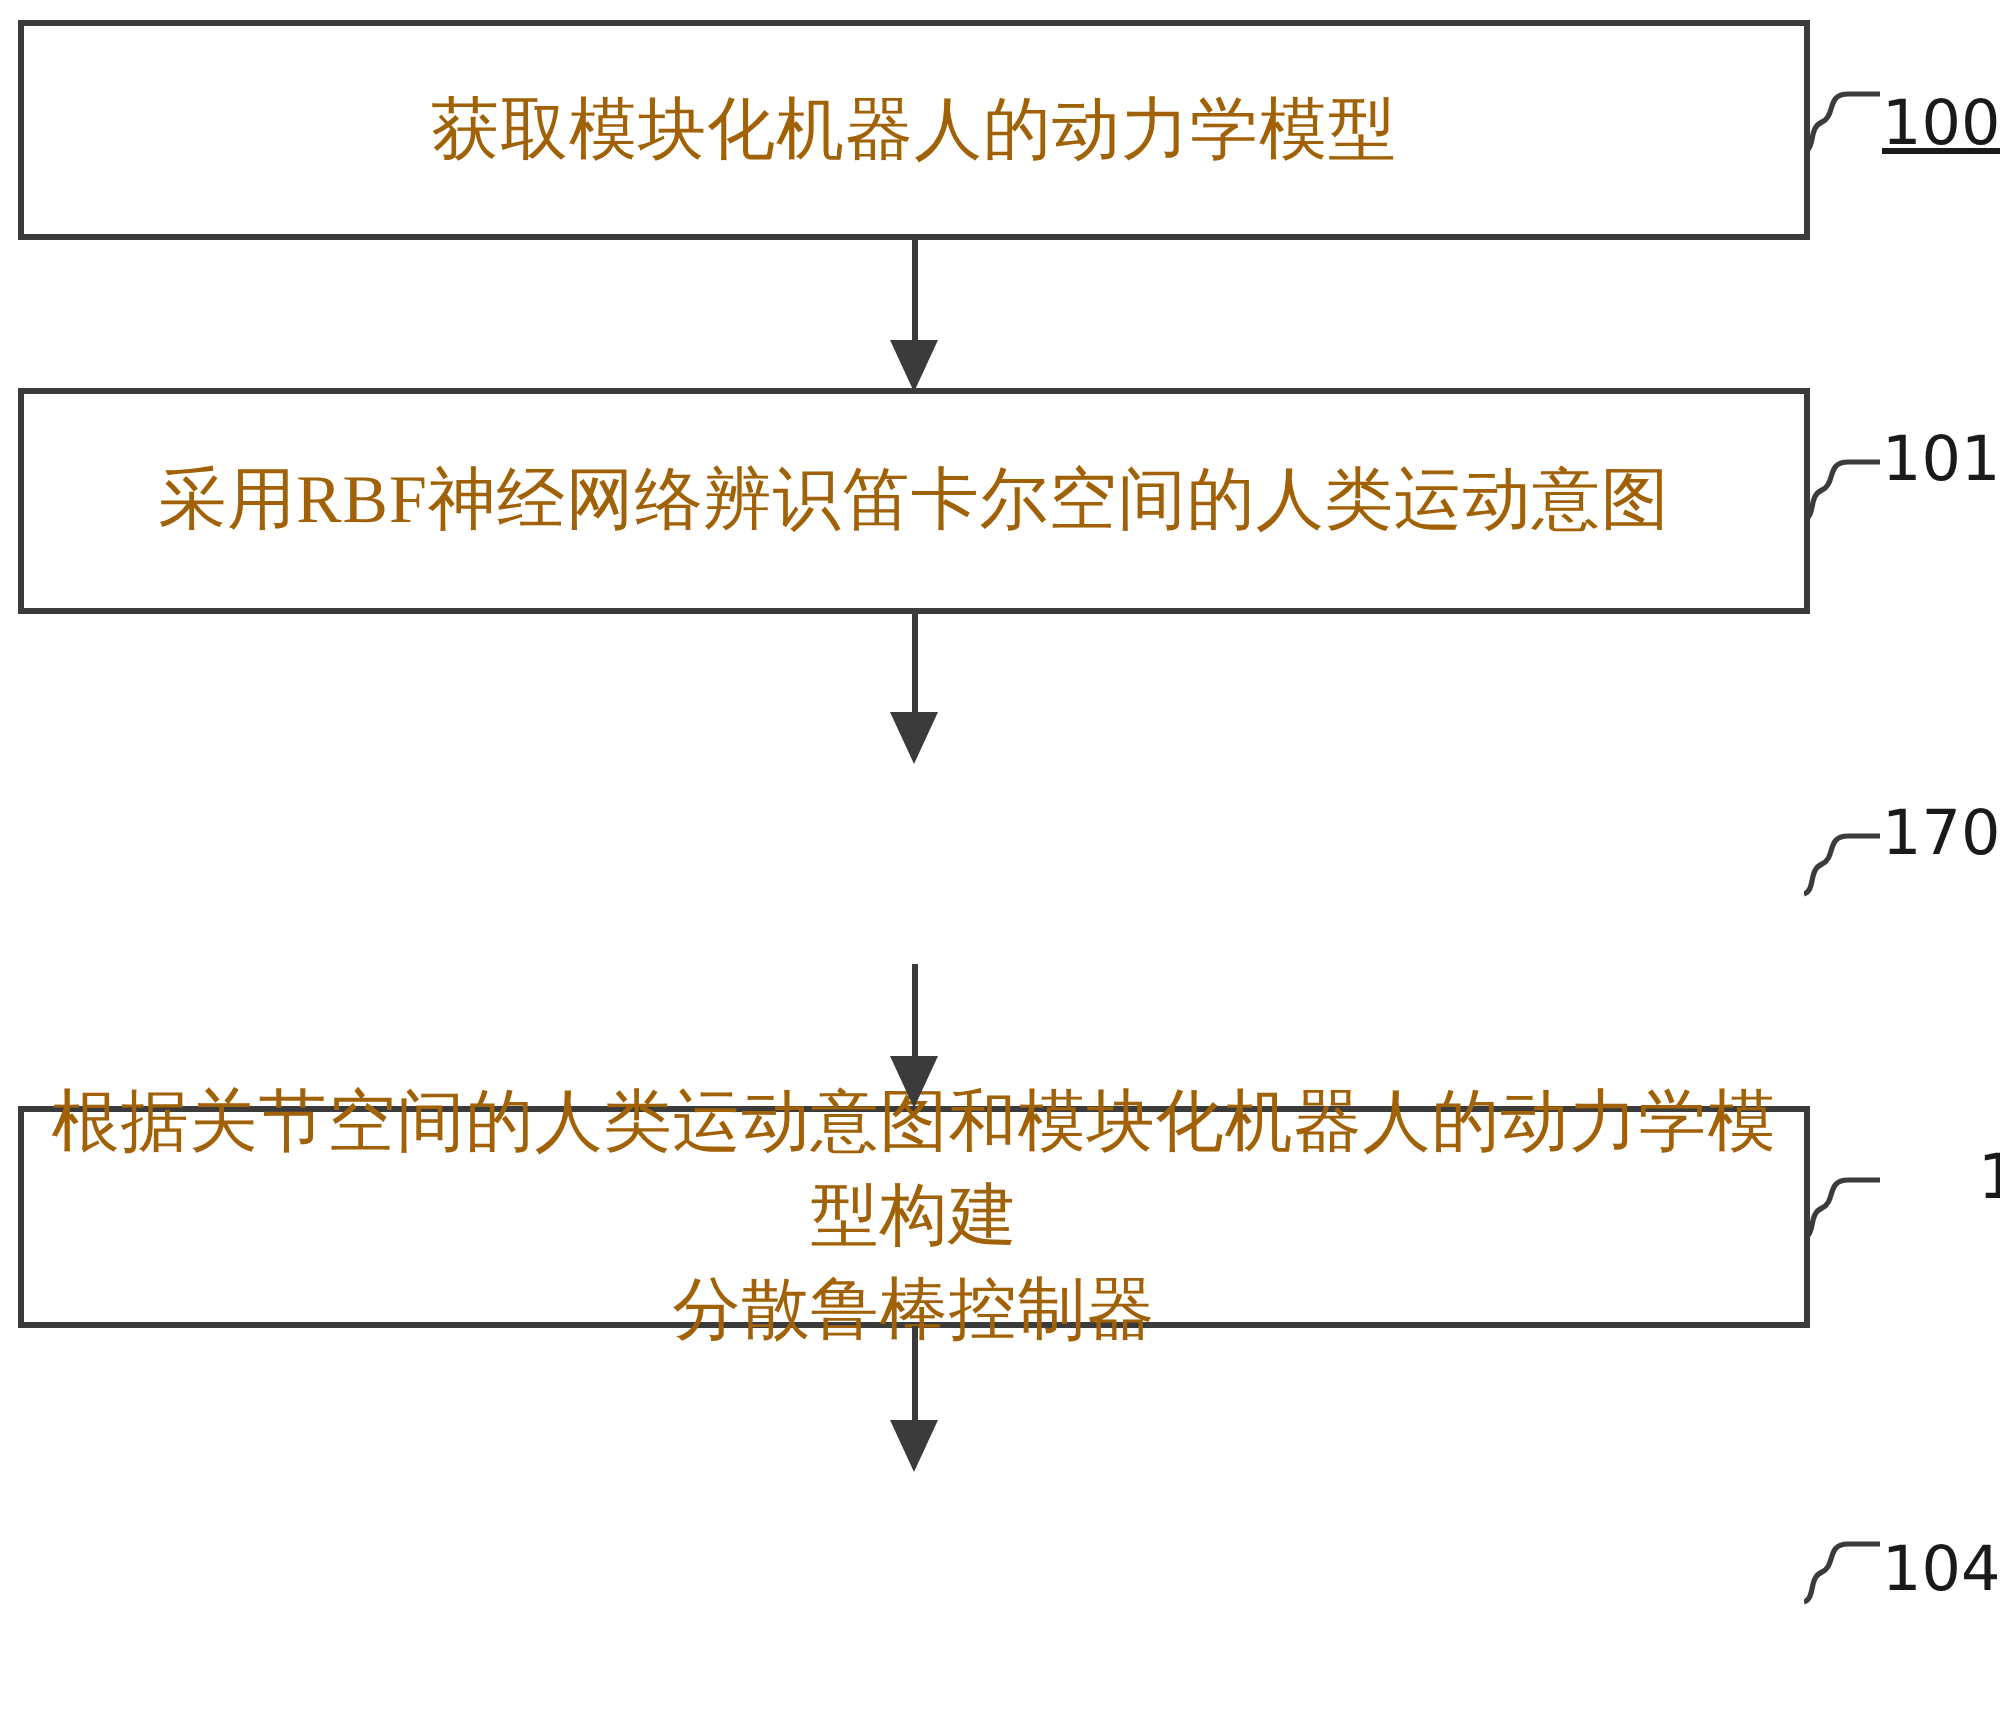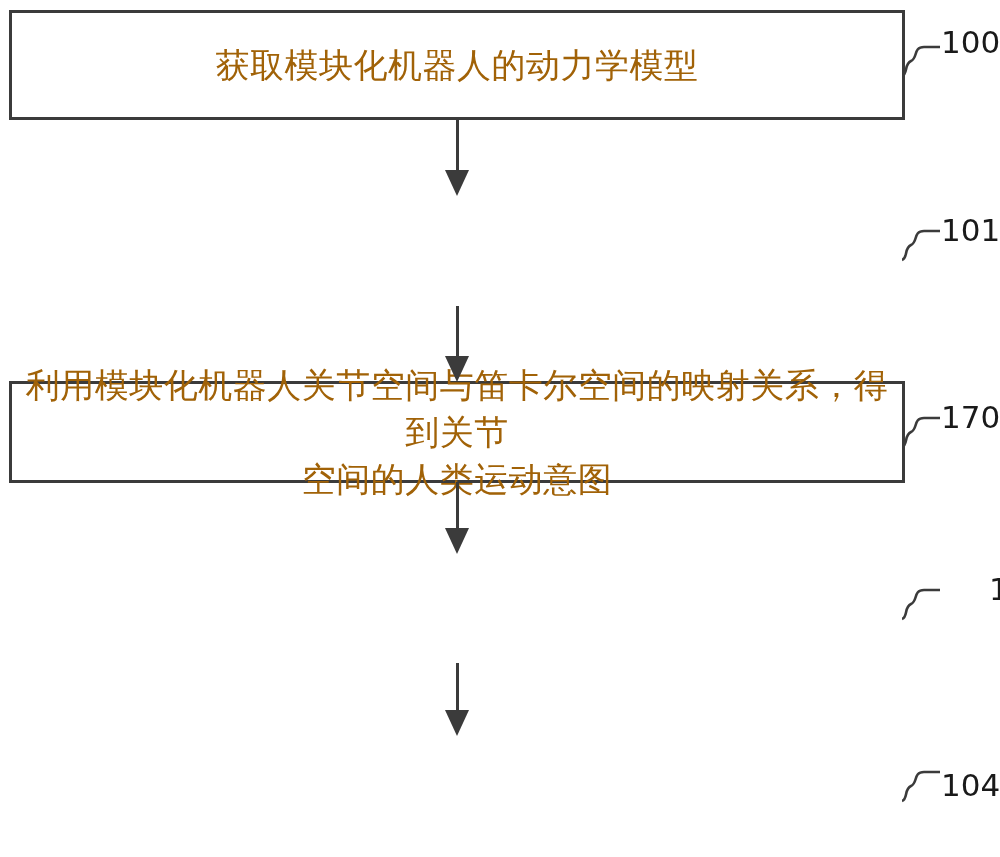--- a/index.html
+++ b/index.html
@@ -85,37 +85,40 @@
   .ref-num {
     position: absolute;
     left: 941px;
     width: 58px;
     font-family: "DejaVu Sans", sans-serif;
     font-size: 31px;
     line-height: 36px;
     color: #1a1a1a;
     text-align: left;
   }
-  .ref-1 { top: 24px;  }
+  .ref-1 { top: 44px; text-decoration: underline;  }
   .ref-2 { top: 212px; text-align: center; }
   .ref-3 { top: 399px; }
   .ref-4 { top: 571px; margin-left: 48px; }
   .ref-5 { top: 753px; margin-top: 14px; }
 </style>
 </head>
 <body>
 
 <div class="canvas">
 
   <div class="box box-1">
     <div class="box-text">获取模块化机器人的动力学模型</div>
   </div>
-  <div class="box box-3">
-    <div class="box-text">利用模块化机器人关节空间与笛卡尔空间的映射关系，得到关节
-空间的人类运动意图</div>
+  <div class="box box-2">
+    <div class="box-text">采用RBF神经网络辨识笛卡尔空间的人类运动意图</div>
+  </div>
+  <div class="box box-4">
+    <div class="box-text">根据关节空间的人类运动意图和模块化机器人的动力学模型构建
+分散鲁棒控制器</div>
   </div>
 
   <div class="arrow arrow-1">
     <div class="shaft"></div>
     <div class="head"></div>
   </div>
   <div class="arrow arrow-2">
     <div class="shaft"></div>
     <div class="head"></div>
   </div>

